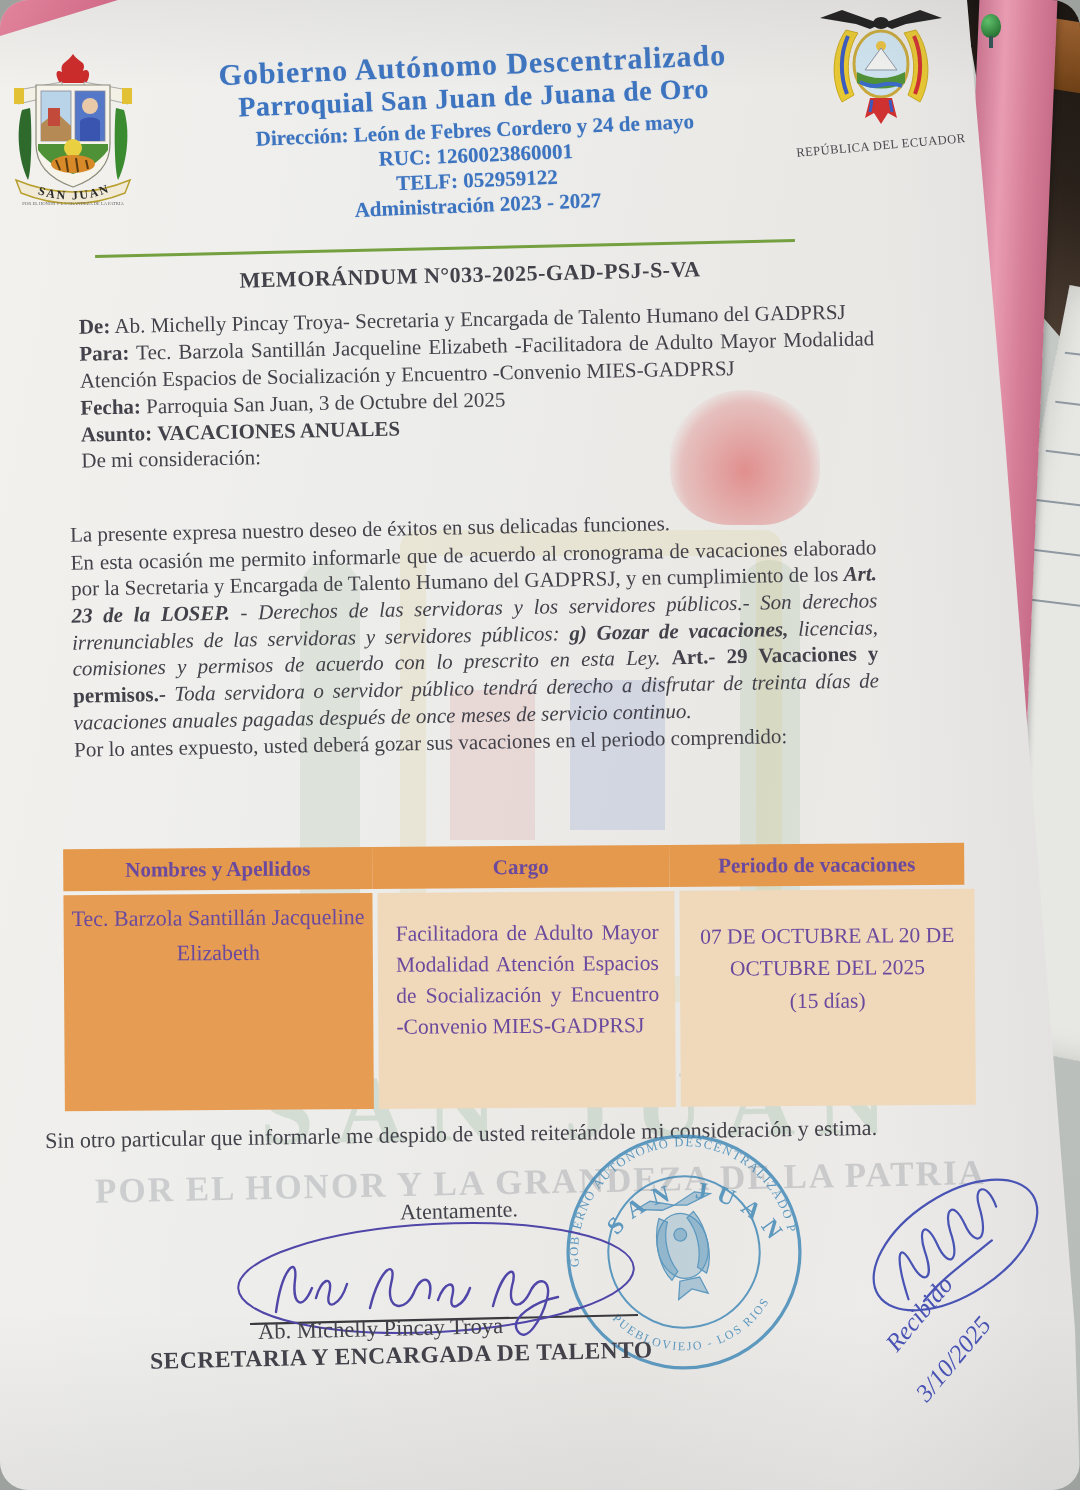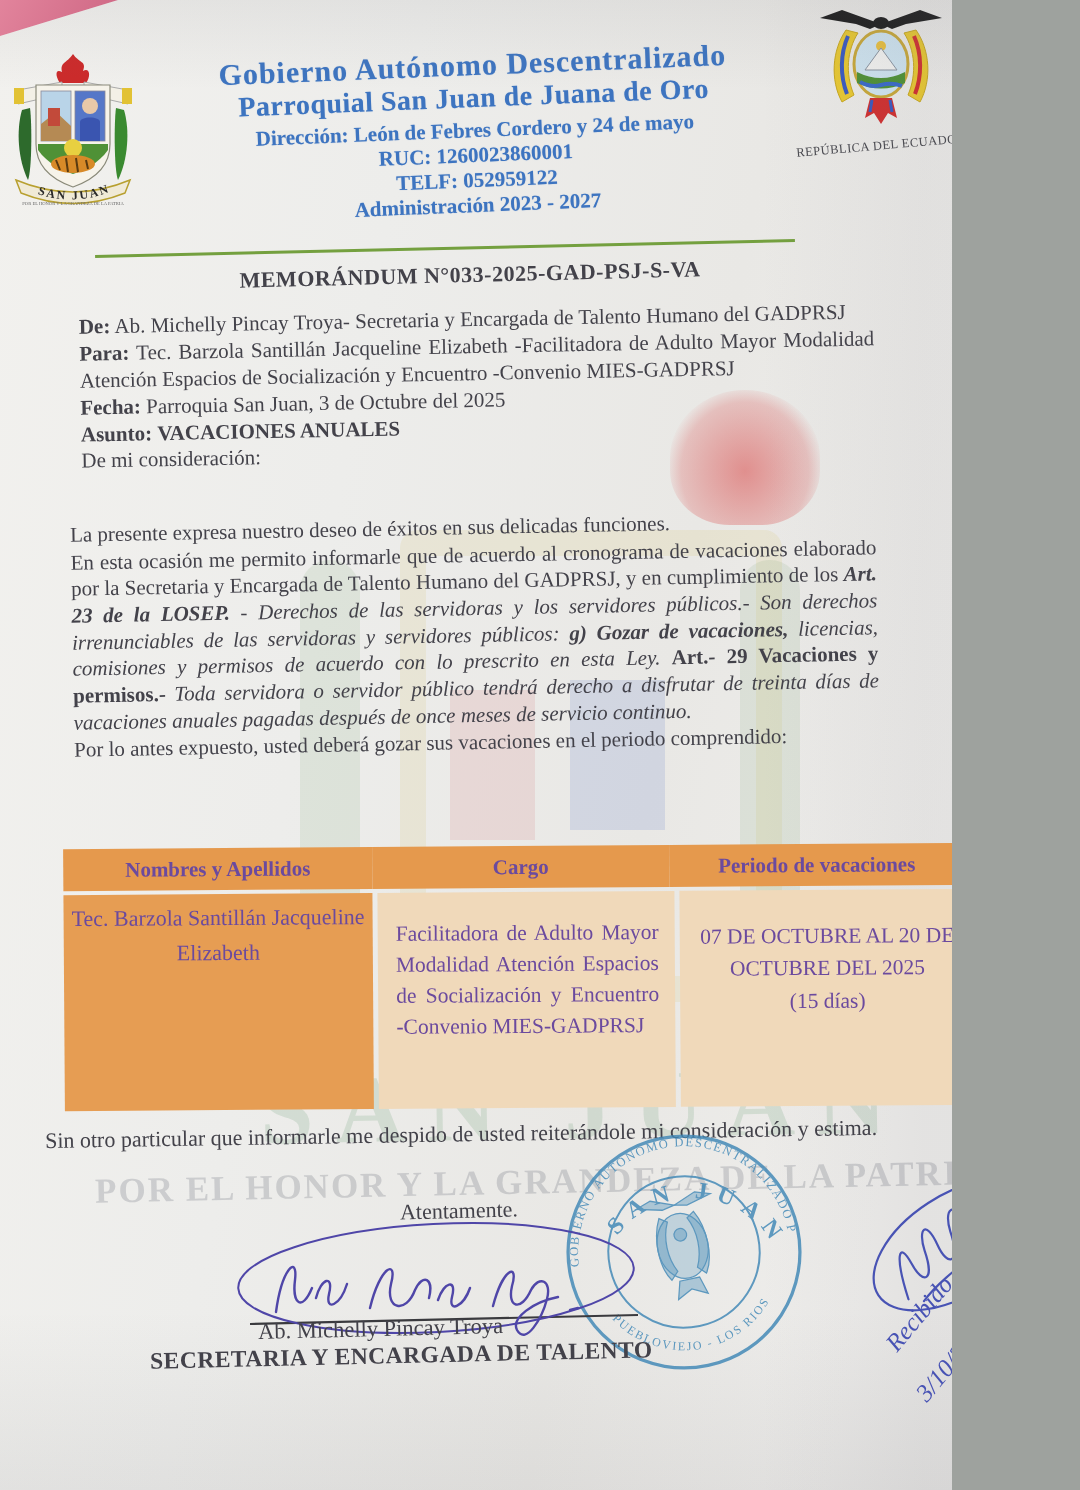--- a/index.html
+++ b/index.html
@@ -1,18 +1,18 @@
 <!DOCTYPE html>
 <html><head>
 <meta charset="utf-8">
 <style>
   html,body{margin:0;padding:0;}
   body{width:1080px;height:1490px;overflow:hidden;background:#9ea29e;
        font-family:"Liberation Serif","DejaVu Serif",serif;}
-  .scene{position:relative;width:952px;height:1490px;overflow:hidden;}
+  .scene{position:relative;width:1080px;height:1490px;overflow:hidden;border-radius:28px;}
   .abs{position:absolute;}
 
   
   .bg{inset:0;background:linear-gradient(180deg,#cfd2cf 0%,#c2c6c2 30%,#b7bbb7 100%);}
   .bg-dark-corner{left:900px;top:0;width:180px;height:360px;
     background:linear-gradient(200deg,#1d1713 10%,#2a211b 45%,#4a3b30 80%);
     clip-path:polygon(35% 0,100% 0,100% 100%,62% 78%);}
   .bg-desk{left:990px;top:18px;width:120px;height:70px;transform:rotate(9deg);
     background:linear-gradient(180deg,#9a6030,#6e4016);}
   .bg-paper2{left:995px;top:300px;width:230px;height:760px;transform:rotate(11deg);

